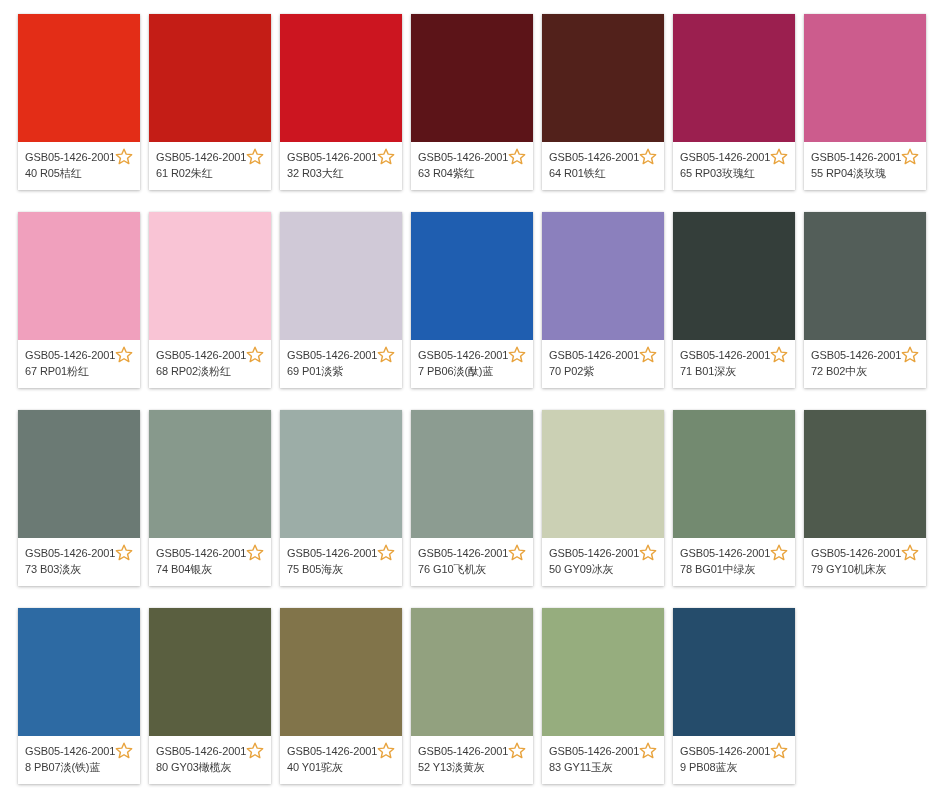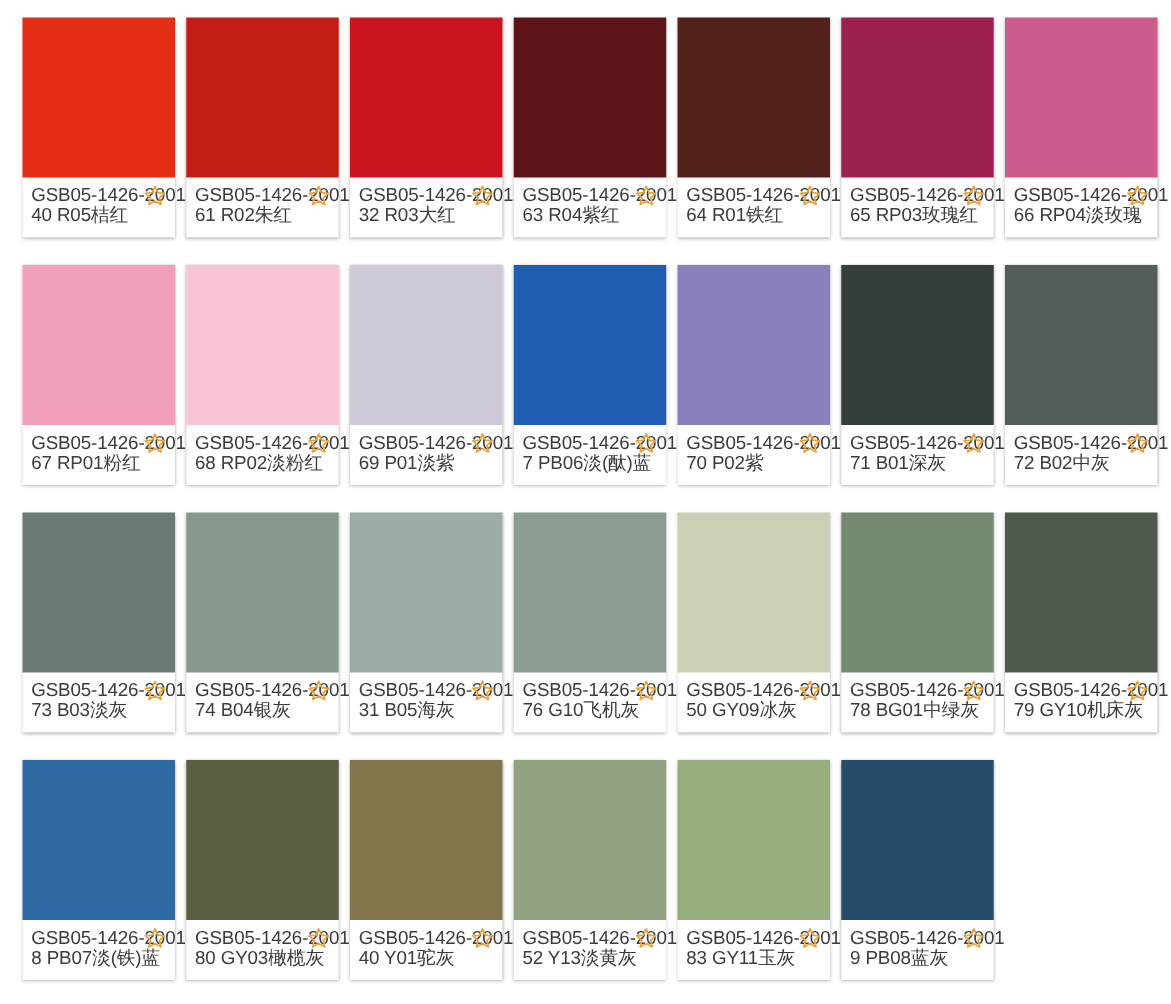--- a/index.html
+++ b/index.html
@@ -39,21 +39,21 @@
   }
   .swatch-label {
     flex: 1 1 auto;
     padding: 7px 6px 0 7px;
     box-sizing: border-box;
     position: relative;
   }
   .swatch-code,
   .swatch-name {
     display: block;
-    font-size: 15px;
+    font-size: 11px;
     line-height: 16px;
     color: #3c3c3c;
     white-space: nowrap;
     letter-spacing: -0.1px;
   }
   .star-icon {
     position: absolute;
     right: 6px;
     top: 5px;
     width: 20px;
@@ -139,21 +139,21 @@
           <svg viewBox="0 0 24 24" aria-hidden="true">
             <path d="M12 2.6l2.7 6.0 6.5.6-4.9 4.3 1.5 6.4L12 16.5 6.2 19.9l1.5-6.4L2.8 9.2l6.5-.6z" fill="none" stroke="#e8a33d" stroke-width="1.7" stroke-linejoin="round"></path>
           </svg>
         </span>
       </div>
     </div>
     <div class="swatch-card">
       <div class="swatch-color" style="background: rgb(204, 92, 141);"></div>
       <div class="swatch-label">
         <span class="swatch-code">GSB05-1426-2001</span>
-        <span class="swatch-name">66 RP04淡玫瑰</span>
+        <span class="swatch-name">55 RP04淡玫瑰</span>
         <span class="star-icon">
           <svg viewBox="0 0 24 24" aria-hidden="true">
             <path d="M12 2.6l2.7 6.0 6.5.6-4.9 4.3 1.5 6.4L12 16.5 6.2 19.9l1.5-6.4L2.8 9.2l6.5-.6z" fill="none" stroke="#e8a33d" stroke-width="1.7" stroke-linejoin="round"></path>
           </svg>
         </span>
       </div>
     </div>
     <div class="swatch-card">
       <div class="swatch-color" style="background: rgb(240, 160, 189);"></div>
       <div class="swatch-label">
@@ -259,21 +259,21 @@
           <svg viewBox="0 0 24 24" aria-hidden="true">
             <path d="M12 2.6l2.7 6.0 6.5.6-4.9 4.3 1.5 6.4L12 16.5 6.2 19.9l1.5-6.4L2.8 9.2l6.5-.6z" fill="none" stroke="#e8a33d" stroke-width="1.7" stroke-linejoin="round"></path>
           </svg>
         </span>
       </div>
     </div>
     <div class="swatch-card">
       <div class="swatch-color" style="background: rgb(156, 173, 167);"></div>
       <div class="swatch-label">
         <span class="swatch-code">GSB05-1426-2001</span>
-        <span class="swatch-name">31 B05海灰</span>
+        <span class="swatch-name">75 B05海灰</span>
         <span class="star-icon">
           <svg viewBox="0 0 24 24" aria-hidden="true">
             <path d="M12 2.6l2.7 6.0 6.5.6-4.9 4.3 1.5 6.4L12 16.5 6.2 19.9l1.5-6.4L2.8 9.2l6.5-.6z" fill="none" stroke="#e8a33d" stroke-width="1.7" stroke-linejoin="round"></path>
           </svg>
         </span>
       </div>
     </div>
     <div class="swatch-card">
       <div class="swatch-color" style="background: rgb(140, 156, 145);"></div>
       <div class="swatch-label">

